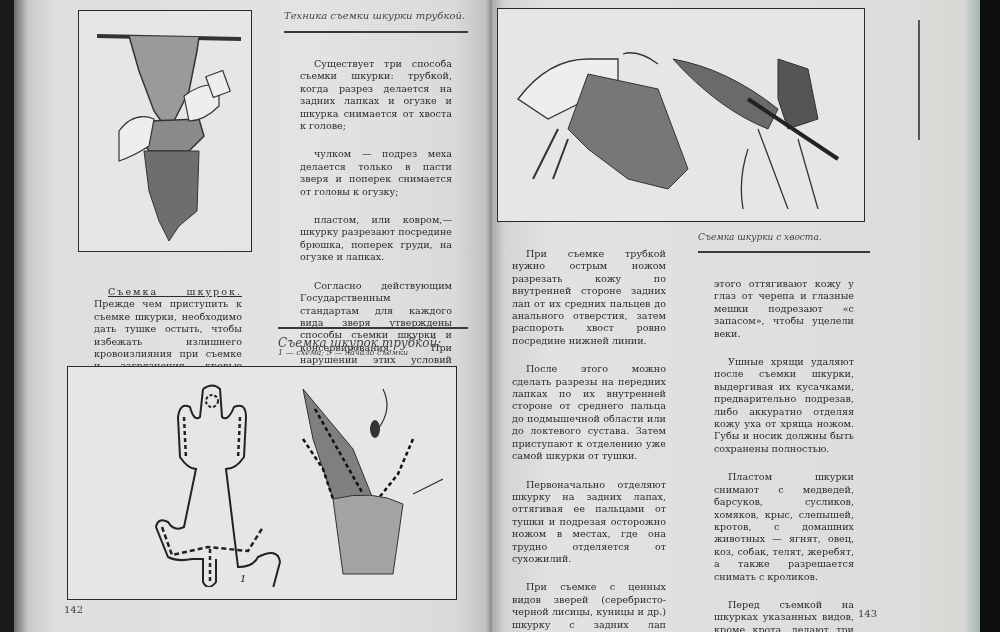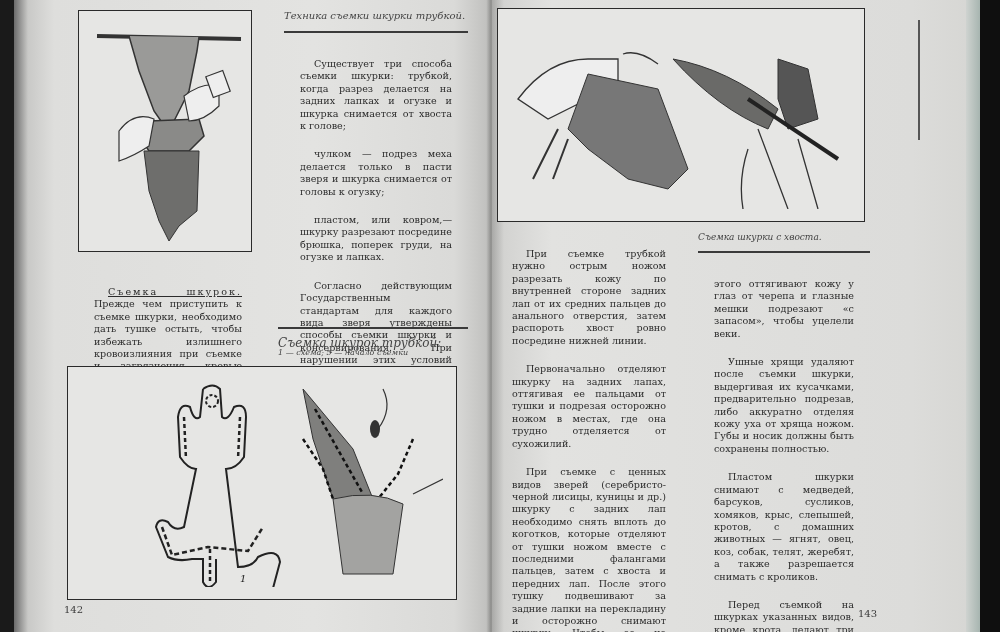--- a/index.html
+++ b/index.html
@@ -40,21 +40,21 @@
       <path d="M105 85 Q125 70 140 75 L140 95 Q125 110 110 110 Z" fill="#eee" stroke="#333" stroke-width="1.2"></path>
       <rect x="130" y="62" width="18" height="22" fill="#eee" stroke="#333" stroke-width="1.2" transform="rotate(-20 139 73)"></rect>
     </svg>
   </div>
 
   <div class="italic" style="position:absolute;left:284px;top:10px;font-size:10px;">Техника съемки шкурки трубкой.</div>
   <div class="rule" style="left:284px;top:31px;width:184px;"></div>
 
   <div class="txt" style="left:284px;top:42px;width:184px;">
     <p>Существует три способа съемки шкурки: трубкой, когда разрез делается на задних лапках и огузке и шкурка снимается от хвоста к голове;</p>
-    <p>чулком — подрез меха делается только в пасти зверя и шкурка снимается от головы к огузку;</p>
+    <p>чулком — подрез меха делается только в пасти зверя и поперек снимается от головы к огузку;</p>
     <p>пластом, или ковром,— шкурку разрезают посредине брюшка, поперек груди, на огузке и лапках.</p>
     <p>Согласно действующим Государственным стандартам для каждого вида зверя утверждены способы съемки шкурки и консервирования. При нарушении этих условий снижается их стоимость. Так, например, при съемке шкурки нутрии пластом с разрезом по брюшку стоимость шкурки снижается на 50%. Снимать ее разрешается только трубкой, так как на брюшке нутрии наиболее ценный мех. Трубкой шкурки снимают также с куниц, хорей, норок, выдр, волков, лисиц, енотовидных собак, диких кошек, рысей, белок, зайцев, ондатр, кроликов, домашних кошек.</p>
   </div>
 
   <div class="rule" style="left:278px;top:327px;width:190px;height:1.5px;"></div>
   <div class="italic" style="position:absolute;left:278px;top:336px;font-size:12px;">Съемка шкурок трубкой:</div>
   <div class="italic" style="position:absolute;left:278px;top:348px;font-size:8px;">1 — схема; 5 — начало съемки</div>
 
   <div class="txt" style="left:78px;top:270px;width:180px;">
     <p><span class="spaced">Съемка шкурок.</span> <span>Прежде чем приступить к съемке шкурки, необходимо дать тушке остыть, чтобы избежать излишнего кровоизлияния при съемке и загрязнения кровью мездры и волоса. Если же тушка замерзла, необходимо ее разморозить.</span></p>
@@ -99,20 +99,21 @@
       <path d="M90 90 L120 170 M130 100 L150 170" fill="none" stroke="#333" stroke-width="1.3"></path>
       <path d="M80 110 Q70 140 75 170" fill="none" stroke="#333" stroke-width="1.3"></path>
     </svg>
   </div>
 
   <div class="italic" style="position:absolute;left:698px;top:232px;font-size:9px;">Съемка шкурки с хвоста.</div>
   <div class="rule" style="left:698px;top:251px;width:172px;height:1.5px;"></div>
 
   <div class="txt" style="left:496px;top:232px;width:186px;">
     <p>При съемке трубкой нужно острым ножом разрезать кожу по внутренней стороне задних лап от их средних пальцев до анального отверстия, затем распороть хвост ровно посредине нижней линии.</p>
+    <p>После этого можно сделать разрезы на передних лапках по их внутренней стороне от среднего пальца до подмышечной области или до локтевого сустава. Затем приступают к отделению уже самой шкурки от тушки.</p>
     <p>Первоначально отделяют шкурку на задних лапах, оттягивая ее пальцами от тушки и подрезая осторожно ножом в местах, где она трудно отделяется от сухожилий.</p>
     <p>При съемке с ценных видов зверей (серебристо-черной лисицы, куницы и др.) шкурку с задних лап необходимо снять вплоть до коготков, которые отделяют от тушки ножом вместе с последними фалангами пальцев, затем с хвоста и передних лап. После этого тушку подвешивают за задние лапки на перекладину и осторожно снимают шкурку. Чтобы ее не порезать, нож используют только для подрезания связок. Причем он должен быть не очень острым.</p>
     <p>Особенно осторожно нужно снимать шкурку с головы, так как здесь она наиболее прочно соединена в области рта, глаз и шеи с тушкой. Большое значение имеет сохранение глазных отверстий. Для</p>
   </div>
 
   <div class="txt" style="left:698px;top:262px;width:172px;">
     <p class="noind">этого оттягивают кожу у глаз от черепа и глазные мешки подрезают «с запасом», чтобы уцелели веки.</p>
     <p>Ушные хрящи удаляют после съемки шкурки, выдергивая их кусачками, предварительно подрезав, либо аккуратно отделяя кожу уха от хряща ножом. Губы и носик должны быть сохранены полностью.</p>
     <p>Пластом шкурки снимают с медведей, барсуков, сусликов, хомяков, крыс, слепышей, кротов, с домашних животных — ягнят, овец, коз, собак, телят, жеребят, а также разрешается снимать с кроликов.</p>
     <p>Перед съемкой на шкурках указанных видов, кроме крота, делают три разреза — продольный, начиная от средины нижней губы до заднего прохода. У большинства зверей и животных одновременно вспарывают по нижней части хвост. Затем делаются поперечные разрезы; один от пятки или пальцев одной из задних ног через анальное отверстие к концу другой задней ноги и второй разрез — от среднего пальца одной из передних ног через грудь животного к пальцам другой передней ноги. После этого руками шкурку отделяют от тушки, прибегая к помощи ножа только для перерезания связок и хрящей.</p>

